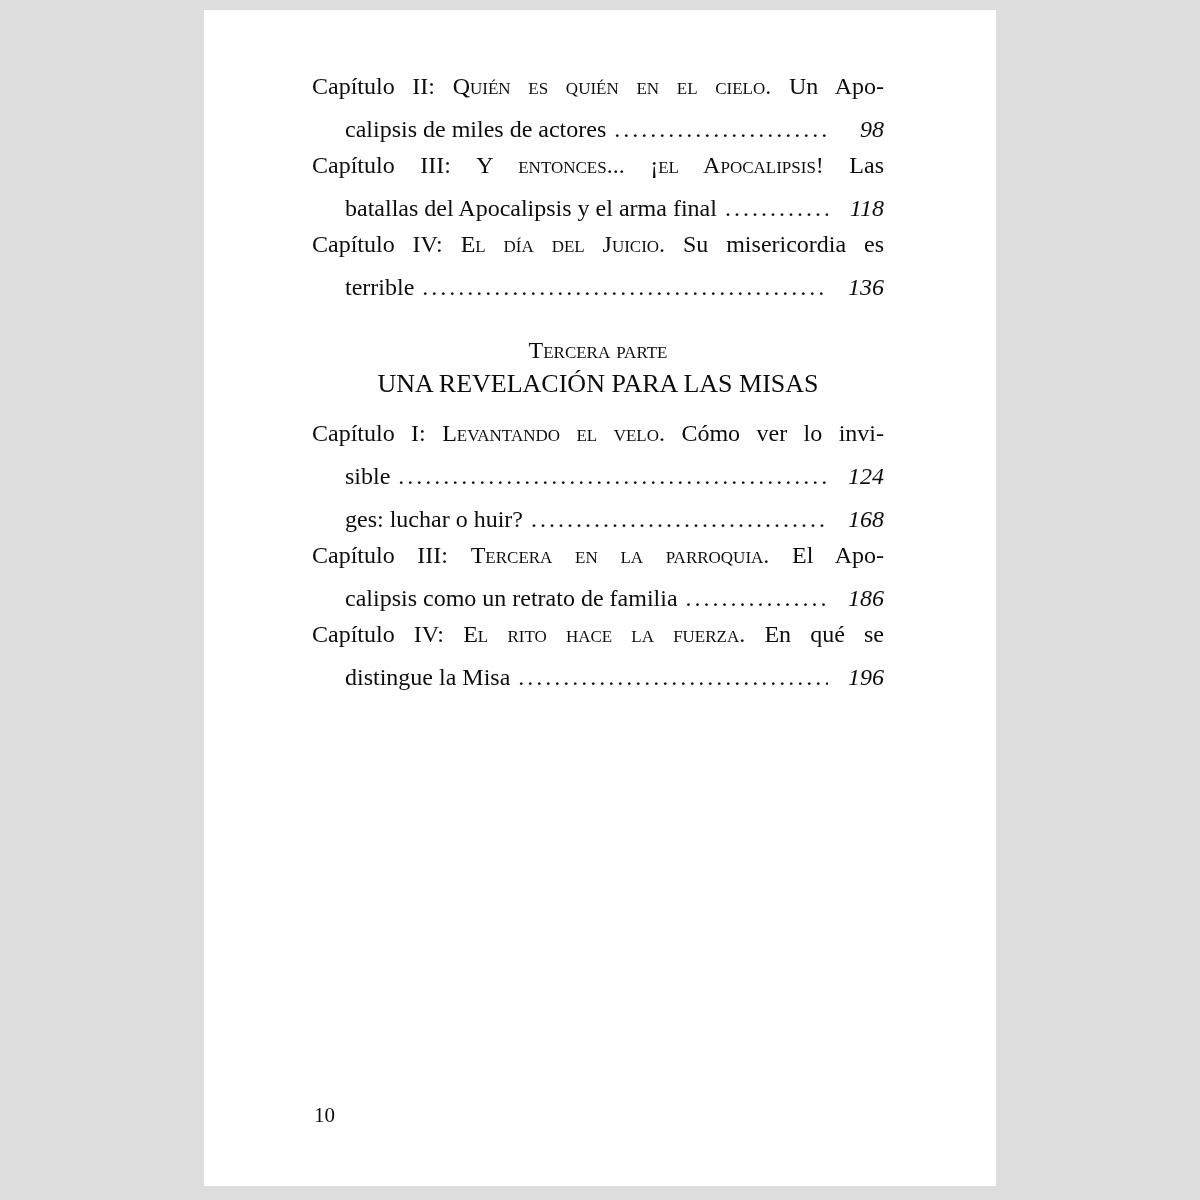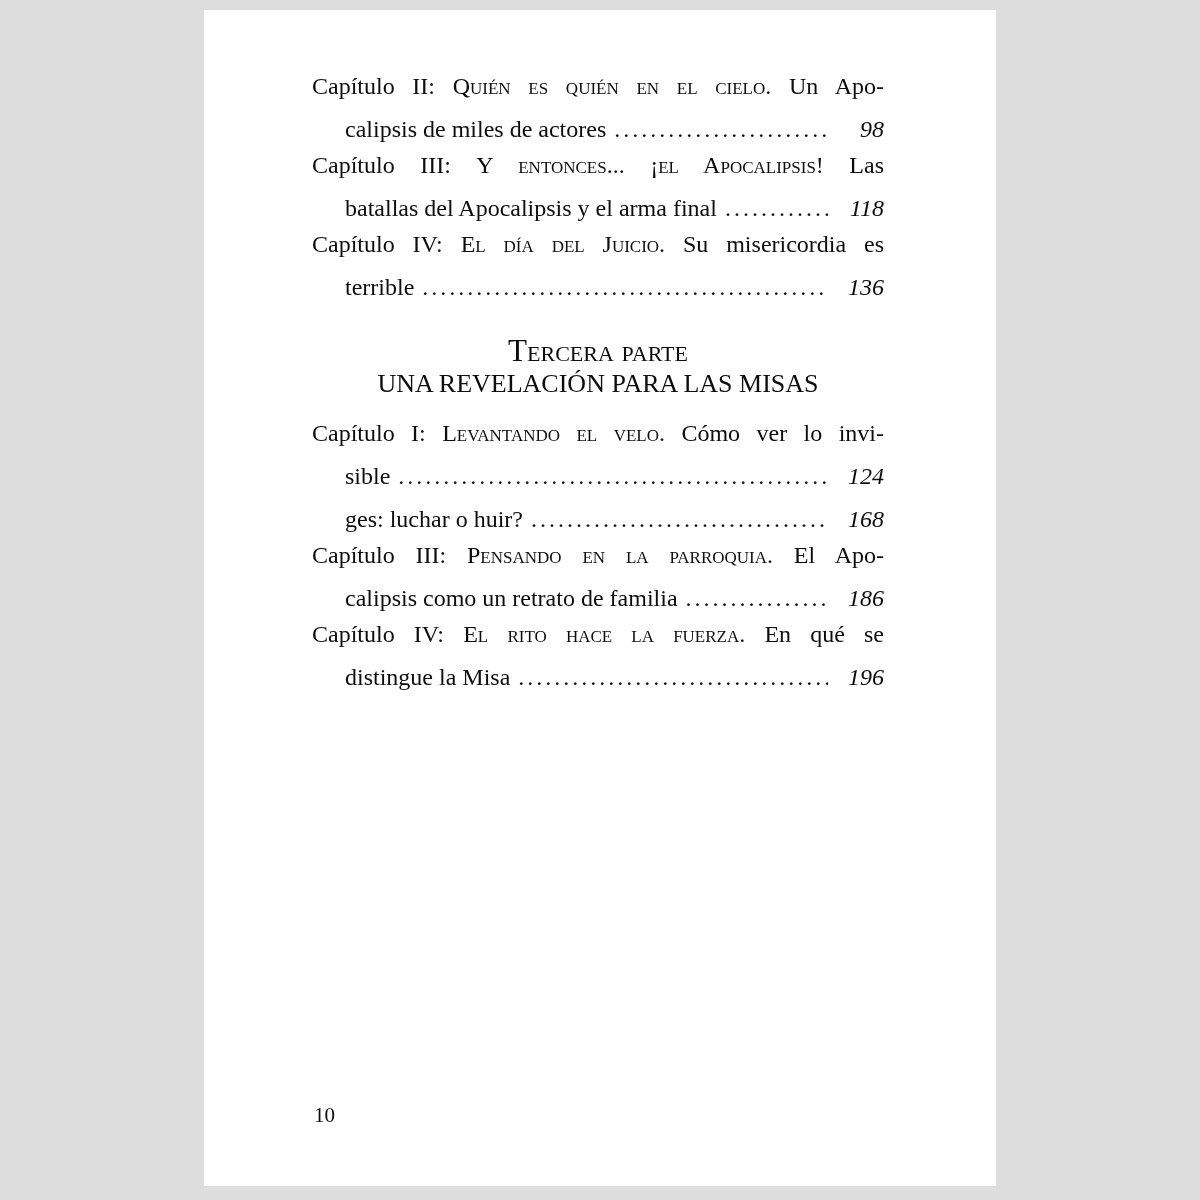--- a/index.html
+++ b/index.html
@@ -22,21 +22,21 @@
   
   .l1 { text-align:justify; height:31px; overflow:hidden; }
   .l1::after { content:""; display:inline-block; width:100%; }
   .l2 { display:flex; align-items:flex-end; padding-left:33px;margin-top:12px; }
   .l2t { white-space:pre; }
   .leader { flex:1 1 auto; overflow:hidden; white-space:nowrap; margin-left:8px; min-width:0; }
   .dots { letter-spacing:3px; }
   .pnum { flex:0 0 56px; width:56px; text-align:right;font-style:italic; }
   .sc { font-variant:small-caps; }
   .section-head { margin:32px 0 16px 0; text-align:center; }
-  .kicker { font-size:31px; line-height:31px; }
+  .kicker { font-size:24px; line-height:31px; }
   .title { font-size:26px; line-height:36px; }
   .folio { position:absolute; left:110px; top:1090px; font-size:21px; line-height:31px; color:var(--ink, #0d0d0d); }
 </style>
 </head>
 <body>
 
 <div class="stage">
   <div class="paper">
     <div class="toc">
       <div id="entries-before">
@@ -83,21 +83,21 @@
 
   <div class="entry">
     <div class="l2">
       <span class="l2t">ges: luchar o huir?</span>
       <span class="leader"><span class="dots">..............................................................................................</span></span>
       <span class="pnum">168</span>
     </div>
   </div>
 
   <div class="entry">
-    <div class="l1"><span>Capítulo III: </span><span class="sc">Pensando en la parroquia.</span><span> El Apo-</span></div>
+    <div class="l1"><span>Capítulo III: </span><span class="sc">Tercera en la parroquia.</span><span> El Apo-</span></div>
     <div class="l2">
       <span class="l2t">calipsis como un retrato de familia</span>
       <span class="leader"><span class="dots">..............................................................................................</span></span>
       <span class="pnum">186</span>
     </div>
   </div>
 
   <div class="entry">
     <div class="l1"><span>Capítulo IV: </span><span class="sc">El rito hace la fuerza.</span><span> En qué se</span></div>
     <div class="l2">

